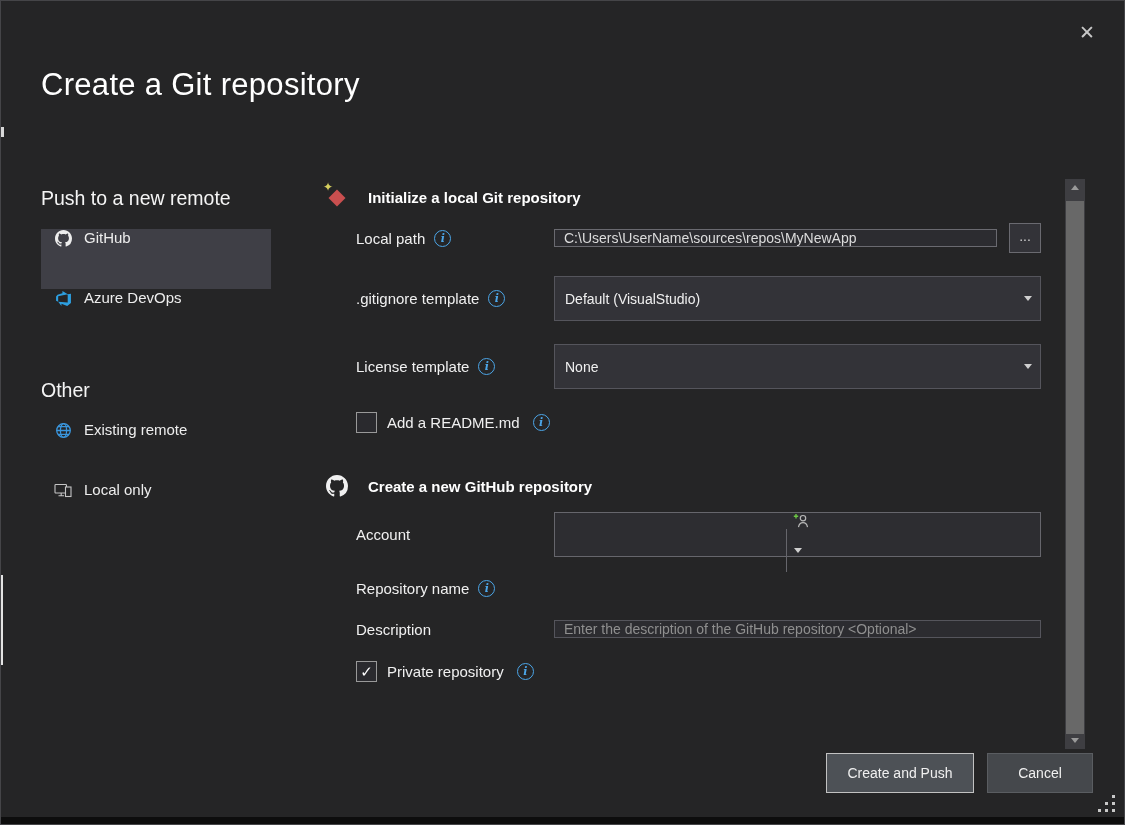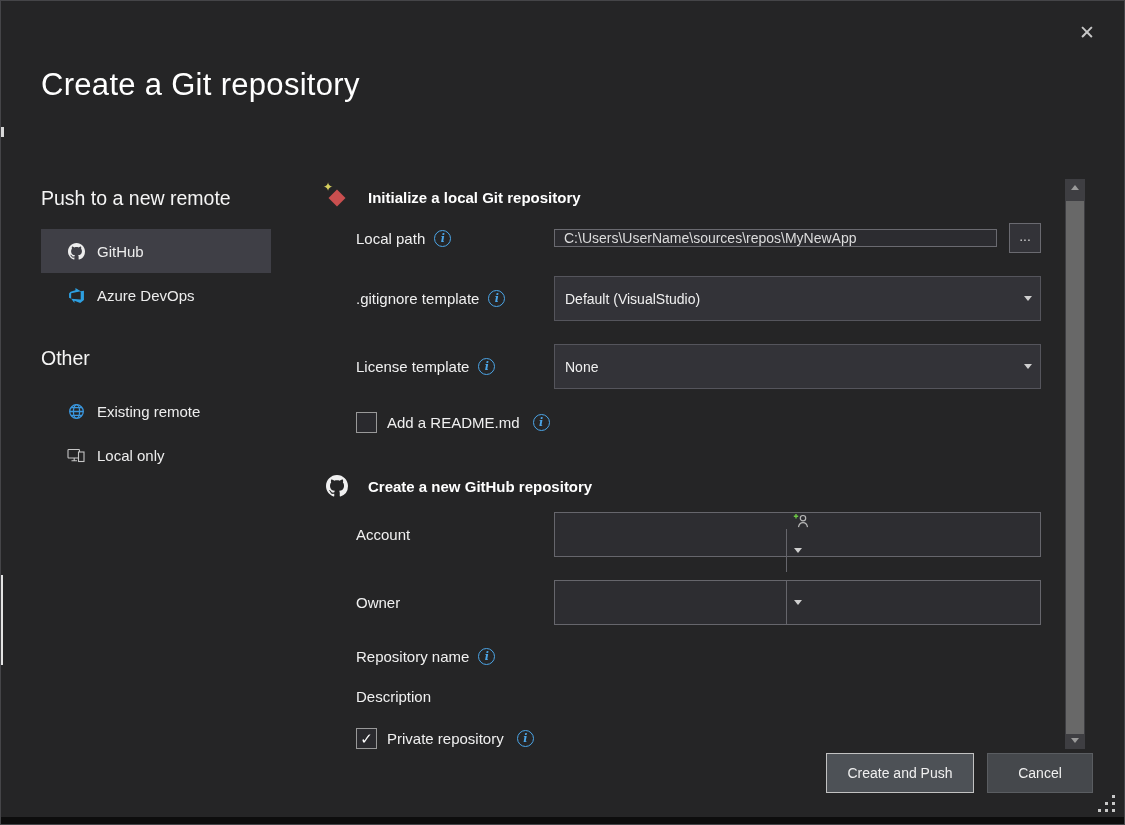--- a/index.html
+++ b/index.html
@@ -28,22 +28,22 @@
   .grip {
     position:absolute; right:9px; bottom:12px; width:3px; height:3px; background:#c8c8c8;
     box-shadow:-7px 0 0 #c8c8c8, -14px 0 0 #c8c8c8, 0 -7px 0 #c8c8c8, -7px -7px 0 #c8c8c8, 0 -14px 0 #c8c8c8;
   }
 
   
   .sidebar { position:absolute; left:40px; top:186px; width:230px; }
   .side-heading { font-size:19.5px; font-weight:400; color:#f5f5f5; margin-bottom:19px; }
   .side-heading.other { margin-top:30px; }
   .nav-item {
-    height:44px; display:flex; align-items:center; gap:12px;
-    padding-left:26px; font-size:15px; color:#ededed; cursor:default;
+    height:60px; display:flex; align-items:flex-start; gap:12px;
+    padding-left:13px; font-size:15px; color:#ededed; cursor:default;
   }
   .nav-item.selected { background:#3f3f46; }
   .nav-icon { width:18px; height:18px; display:flex; align-items:center; justify-content:center; flex:0 0 auto; }
 
   
   .content { position:absolute; left:325px; top:185px; width:730px; }
   .section-header { display:flex; align-items:flex-start; gap:20px; margin-bottom:15px; }
   .section-icon { width:22px; height:22px; position:relative; flex:0 0 auto; }
   .section-title { font-size:15px; font-weight:bold; color:#ffffff; padding-top:3px; }
 
@@ -272,46 +272,36 @@
                 </svg>
             </span>
             <span class="dd-value ghost">Sign in...</span>
             <span class="dd-caret-box">
                 <span class="caret"></span>
               </span>
           </div>
         </div>
       </div>
 
-      <div class="row">
-        <div class="label-cell">
-          <span>Owner</span>
-        </div>
-        <div class="field-cell">
-          <div class="dropdown combo">
-            <span class="dd-value"></span>
-            <span class="dd-caret-box">
-                <span class="caret"></span>
-              </span>
-          </div>
-        </div>
-      </div>
 
       <div class="row">
         <div class="label-cell">
           <span>Repository name</span>
           <span class="info">
               <span>i</span>
             </span>
         </div>
       </div>
 
       <div class="row">
         <div class="label-cell">
           <span>Description</span>
+        </div>
+        <div class="field-cell">
+          <input class="textbox dim" type="text" placeholder="Enter the description of the GitHub repository &lt;Optional&gt;" style="">
         </div>
       </div>
 
       <div class="checkbox-row">
         <span class="checkbox">
           <span>✓</span>
         </span>
         <span>Private repository</span>
         <span class="info">
             <span>i</span>

